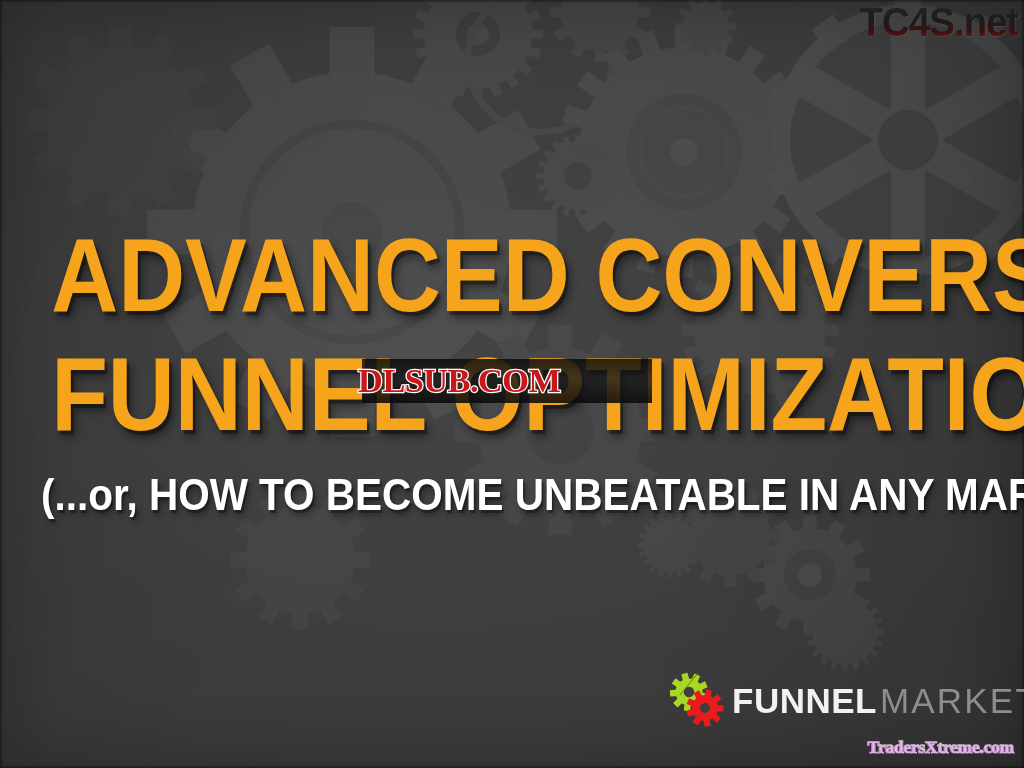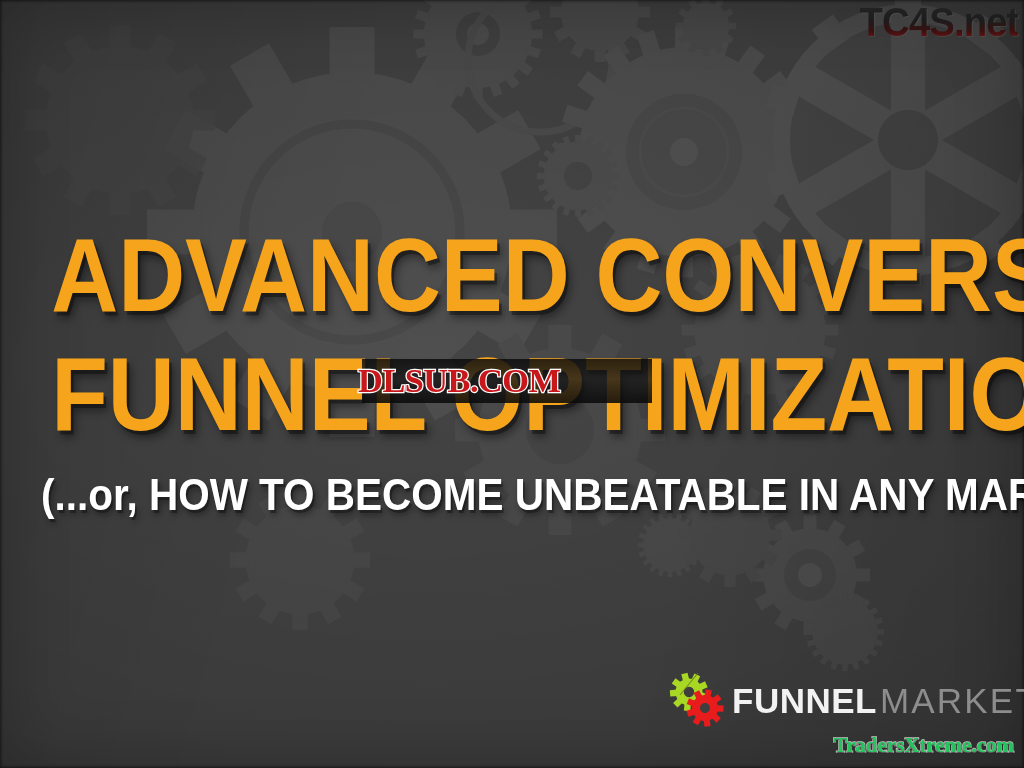--- a/index.html
+++ b/index.html
@@ -128,25 +128,25 @@
     filter:drop-shadow(1px 1px 0 rgba(90,90,90,0.40));
   }
 
   
   #traders-watermark {
     position:absolute;
     right:10px; bottom:12px;
     z-index:9;
     font-family:"Liberation Serif", "DejaVu Serif", serif;
     font-weight:bold;
-    font-size:21px;
+    font-size:17px;
     line-height:1.0;
     letter-spacing:0px;
     white-space:nowrap;
-    color:#22c55e;
+    color:#f0abfc;
     -webkit-text-stroke:1.6px rgba(225,215,215,0.85);
     paint-order:stroke fill;
     text-shadow:0 1px 1px rgba(0,0,0,0.55);
   }
 
   
   #dm-logo {
     position:absolute;
     left:668px; top:672px;
     z-index:7;

